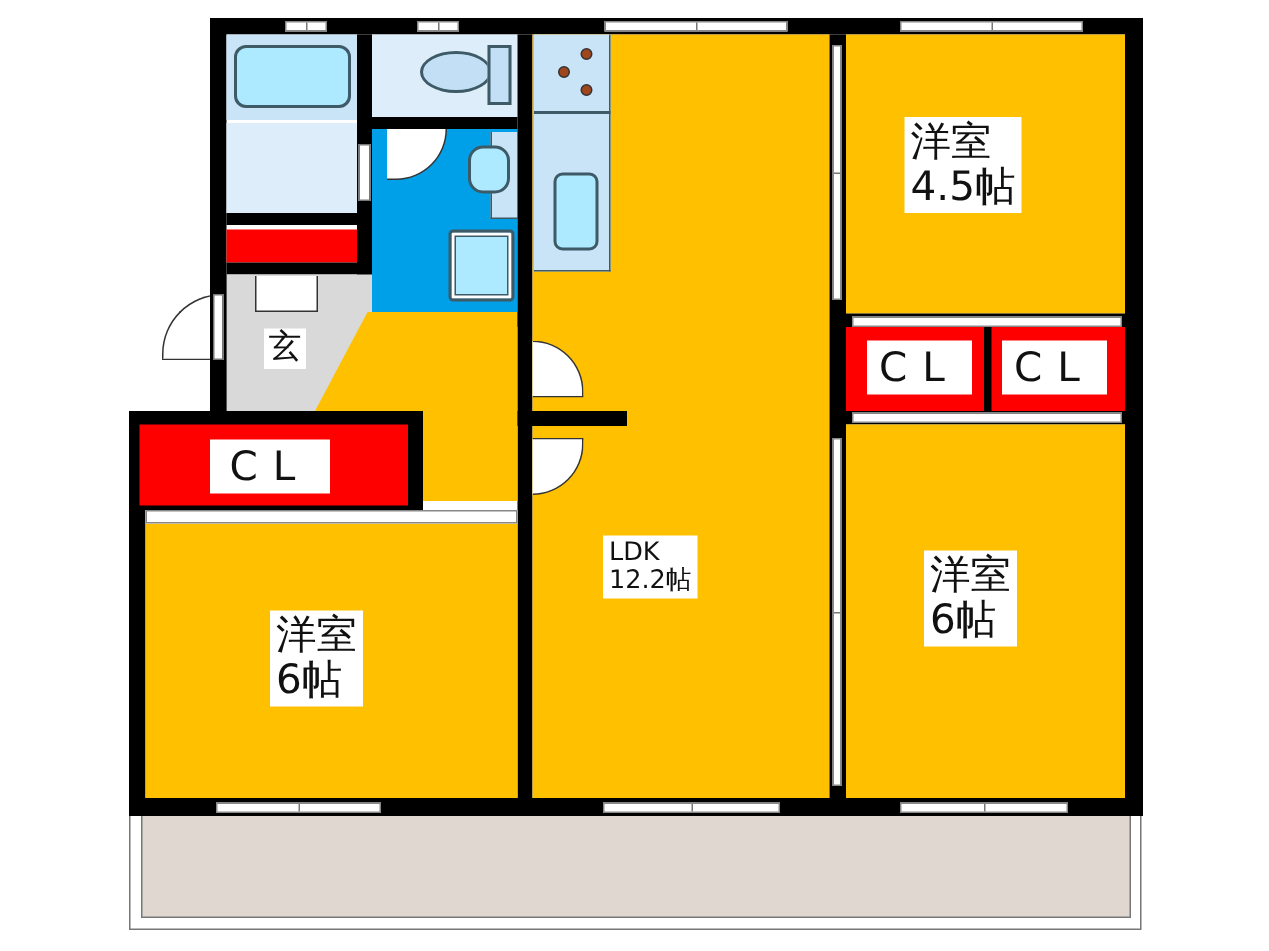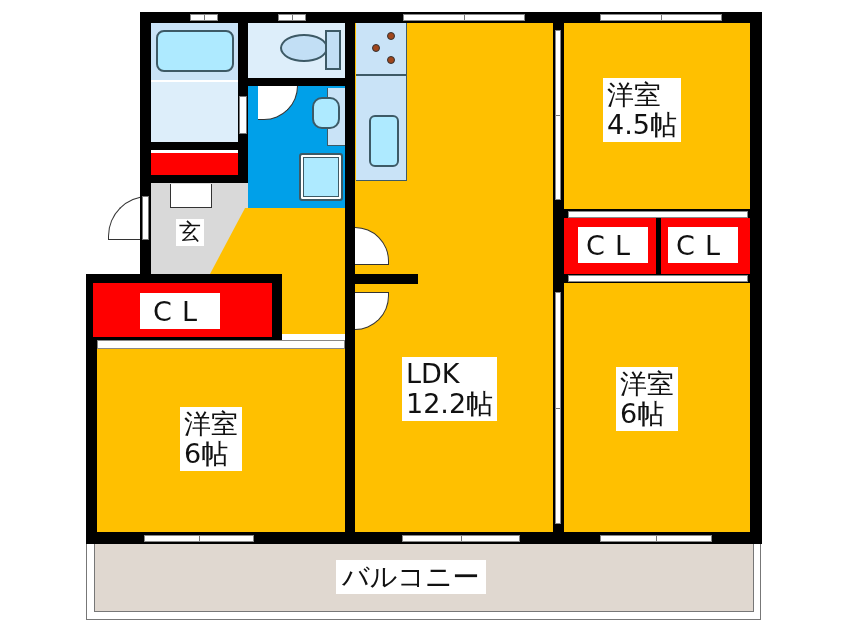--- a/index.html
+++ b/index.html
@@ -26,21 +26,20 @@
     .fixture { position: absolute; border: 2px solid #3d5a66; background: #aeeaff; }
     .door-arc { position: absolute; border: 1.5px solid #333; background: #fff; }
   </style>
 </head>
 <body>
 
 <div class="abs" style="left:0;top:0;width:846px;height:634px;">
 
   <div class="abs" style="left:86px;top:536px;width:675px;height:84px;border:1.5px solid #777;background:#fff;"></div>
   <div class="abs" style="left:94px;top:542px;width:660px;height:70px;background:#e0d8d0;border:1.5px solid #777;"></div>
-  <div class="label" style="left:336px;top:560px;font-size:27px;padding:2px 6px;">バルコニー</div>
 
   <div class="wall" style="left:140px;top:12px;width:622px;height:11px;"></div>
   <div class="wall" style="left:140px;top:12px;width:11px;height:262px;"></div>
   <div class="wall" style="left:750px;top:12px;width:12px;height:532px;"></div>
   <div class="wall" style="left:86px;top:532px;width:676px;height:12px;"></div>
   <div class="wall" style="left:86px;top:274px;width:11px;height:270px;"></div>
   <div class="wall" style="left:86px;top:274px;width:196px;height:10px;"></div>
 
   <div class="room" style="left:151px;top:23px;width:87px;height:57px;background:#c9e3f7;"></div>
   <div class="fixture" style="left:156px;top:30px;width:78px;height:42px;border-radius:8px;"></div>
@@ -87,21 +86,21 @@
   <div class="room" style="left:355px;top:23px;width:198px;height:509px;background:#ffc000;"></div>
   <div class="abs" style="left:356px;top:23px;width:51px;height:158px;background:#c9e3f7;border-right:1.5px solid #3d5a66;border-bottom:1.5px solid #3d5a66;"></div>
   <div class="abs" style="left:356px;top:74px;width:51px;height:1.5px;background:#3d5a66;"></div>
   <div class="abs" style="left:387px;top:32px;width:8px;height:8px;border-radius:50%;background:#a0461c;border:1px solid #333;"></div>
   <div class="abs" style="left:372px;top:44px;width:8px;height:8px;border-radius:50%;background:#a0461c;border:1px solid #333;"></div>
   <div class="abs" style="left:387px;top:56px;width:8px;height:8px;border-radius:50%;background:#a0461c;border:1px solid #333;"></div>
   <div class="fixture" style="left:369px;top:115px;width:30px;height:52px;border-radius:6px;"></div>
   <div class="abs" style="left:355px;top:227px;width:34px;height:38px;background:#fff;border:1.5px solid #333;border-left:none;border-radius:0 38px 0 0;"></div>
   <div class="abs" style="left:355px;top:292px;width:34px;height:38px;background:#fff;border:1.5px solid #333;border-left:none;border-radius:0 0 38px 0;"></div>
   <div class="wall" style="left:345px;top:274px;width:73px;height:10px;"></div>
-  <div class="label" style="left:402px;top:357px;font-size:27px;">LDK
+  <div class="label" style="left:402px;top:357px;font-size:17px;">LDK
 12.2帖</div>
 
   <div class="wall" style="left:553px;top:23px;width:11px;height:510px;"></div>
   <div class="winv" style="left:555px;top:30px;width:6px;height:170px;"></div>
   <div class="winv" style="left:555px;top:292px;width:6px;height:232px;"></div>
 
   <div class="room" style="left:564px;top:23px;width:186px;height:186px;background:#ffc000;"></div>
   <div class="label" style="left:603px;top:78px;font-size:27px;">洋室
 4.5帖</div>
 

